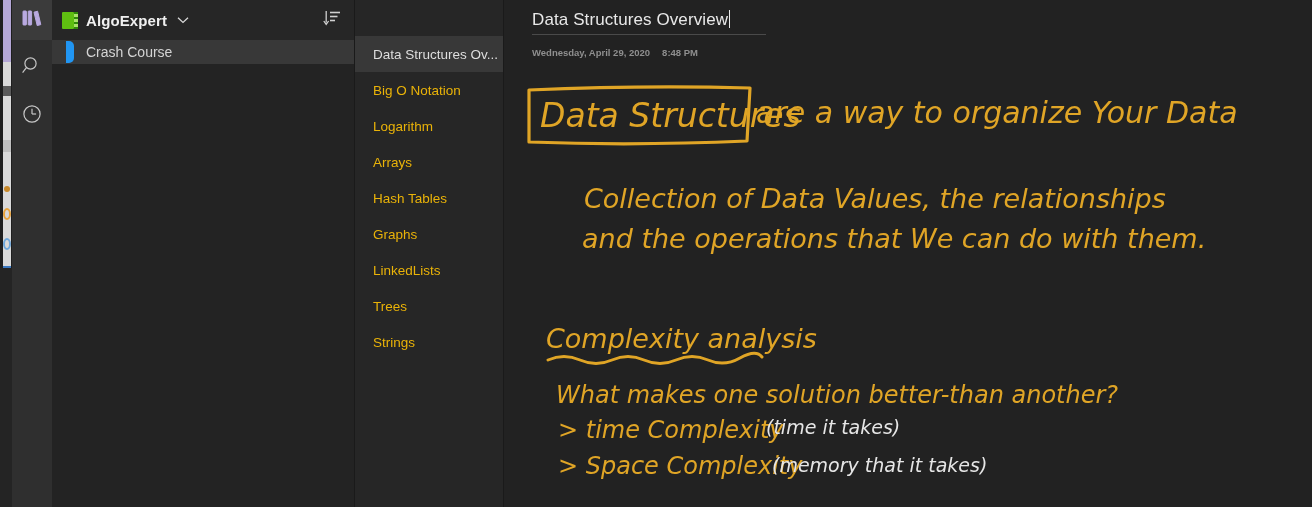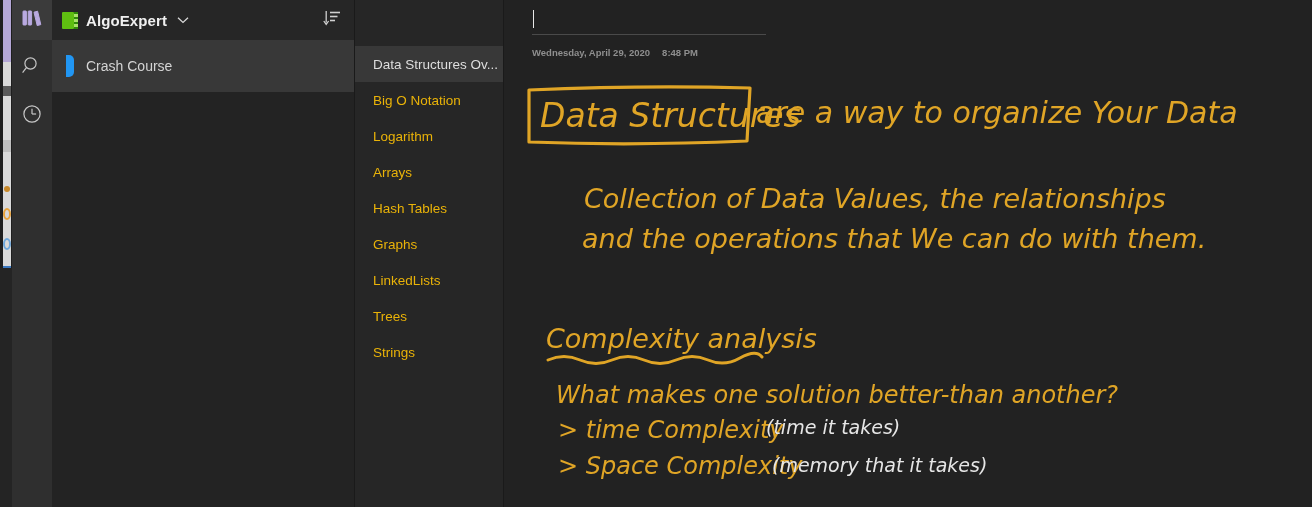--- a/index.html
+++ b/index.html
@@ -53,37 +53,37 @@
   .nb-icon { width: 16px; height: 17px; position: relative; flex: 0 0 16px; }
   .nb-icon .cover { position: absolute; left: 0; top: 0; width: 12px; height: 17px; background: #5fbf11; border-radius: 1px; }
   .nb-icon .spine { position: absolute; left: 12px; top: 0; width: 4px; height: 17px; background: #2f8a08; }
   .nb-icon .tab { position: absolute; left: 12px; width: 4px; height: 3px; background: #a9e26a; }
   .nb-icon .t1 { top: 2px; } .nb-icon .t2 { top: 7px; } .nb-icon .t3 { top: 12px; }
   .nb-name { color: #f0f0f0; font-size: 15px; font-weight: bold; letter-spacing: .1px; }
   .nb-chev { color: #d8d8d8; font-size: 11px; margin-left: 2px; }
   .sort-btn { margin-left: auto; width: 30px; height: 30px; display: flex; align-items: center; justify-content: center; }
 
   .section-item {
-    height: 52px; display: flex; align-items: center; gap: 12px;
+    height: 24px; display: flex; align-items: center; gap: 12px;
     padding-left: 14px; background: #262626;
   }
   .section-item.selected { background: #383838; }
   .sec-tab {
     width: 8px; height: 22px; background: #2196f3;
     border-radius: 0 5px 5px 0;
   }
   .sec-label { color: #d4d4d4; font-size: 14px; }
   .sections .filler { flex: 1; background: #232323; }
 
   
   .pages {
     flex: 0 0 149px; width: 149px; height: 507px;
     background: #262626;
     border-right: 1px solid #1a1a1a;
-    padding-top: 46px;
+    padding-top: 36px;
     display: flex; flex-direction: column;
   }
   .page-item {
     height: 36px; display: flex; align-items: center;
     padding-left: 18px; color: #eab308; font-size: 13.5px;
     white-space: nowrap; overflow: hidden;
   }
   .page-item.selected { background: #383838; color: #dedede; }
   .pages .filler { flex: 1; }
 
@@ -214,21 +214,21 @@
         <span>Trees</span>
       </div>
     <div class="page-item">
         <span>Strings</span>
       </div>
     <div class="filler"></div>
   </div>
 
   <div class="canvas">
     <div class="note-title-wrap">
-      <div class="note-title"><span class="caret"></span></div>
+      <div class="note-title"><span>Data Structures Overview</span><span class="caret"></span></div>
       <div class="title-rule"></div>
       <div class="note-meta">
         <span class="note-date">Wednesday, April 29, 2020</span>
         <span class="note-time">8:48 PM</span>
       </div>
     </div>
 
     <svg class="ink" viewBox="0 0 808 507">
       <g stroke="#e0a526" fill="none" stroke-width="3.4" stroke-linecap="round" stroke-linejoin="round">
 

